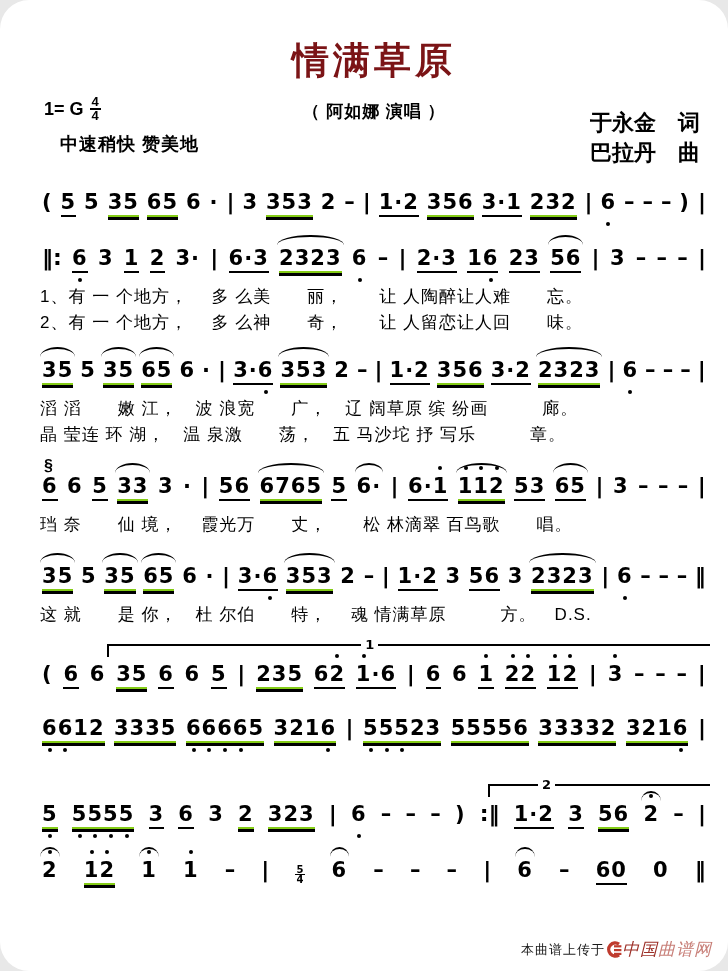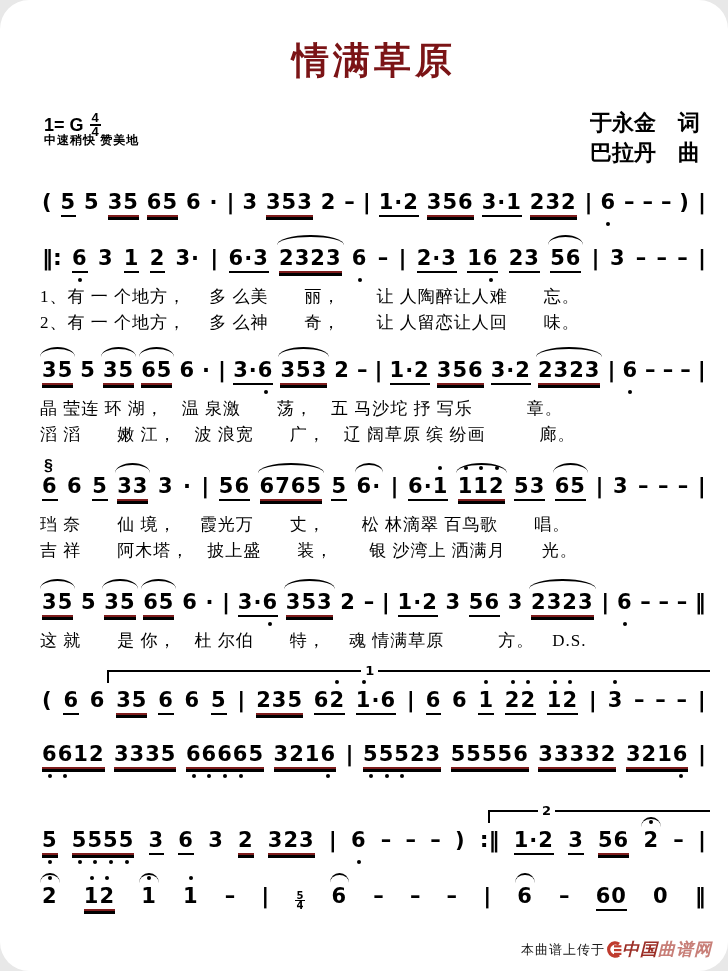--- a/index.html
+++ b/index.html
@@ -4,87 +4,88 @@
 <style>
   html,body{margin:0;padding:0;background:#e8e8e8;}
   .sheet{position:relative;width:728px;height:971px;background:#ffffff;margin:0 auto;overflow:hidden;
          font-family:"Liberation Sans",sans-serif;color:#000;border-radius:29px;}
   .content{position:absolute;left:40px;right:20px;top:0;}
 
   
   .title{margin-top:36px;text-align:center;font-family:"Liberation Sans",sans-serif;
          font-size:37px;font-weight:bold;letter-spacing:4px;}
   .header{position:relative;height:72px;margin-top:2px;font-weight:bold;}
-  .keysig{position:absolute;left:4px;top:24px;font-size:18px;display:flex;align-items:center;gap:6px;}
+  .keysig{position:absolute;left:4px;top:8px;font-size:18px;display:flex;align-items:center;gap:6px;}
   .frac{display:inline-flex;flex-direction:column;font-size:13px;line-height:12px;text-align:center;}
   .frac .top{border-bottom:2px solid #000;padding:0 2px;}
   .subtitle{position:absolute;left:0;right:0;top:12px;text-align:center;font-size:17px;letter-spacing:1px;}
   .credits{position:absolute;right:8px;top:20px;text-align:left;font-size:22px;line-height:30px;}
-  .tempo{position:absolute;left:4px;top:44px;font-size:12px;letter-spacing:1px;}
+  .tempo{position:absolute;left:20px;top:44px;font-size:18px;letter-spacing:1px;}
 
   
   #score{margin-top:4px;}
   .score-line{position:relative;}
   #score .score-line:nth-child(1){margin-top:16px;}
   #score .score-line:nth-child(2){margin-top:4px;}
   #score .score-line:nth-child(3){margin-top:8px;}
   #score .score-line:nth-child(4){margin-top:12px;}
   #score .score-line:nth-child(5){margin-top:12px;}
   #score .score-line:nth-child(6){margin-top:20px;}
   #score .score-line:nth-child(7){margin-top:2px;}
   #score .score-line:nth-child(8){margin-top:34px;}
   #score .score-line:nth-child(9){margin-top:4px;}
 
   .mline{display:flex;justify-content:space-between;align-items:baseline;
          font-family:"DejaVu Sans",sans-serif;font-weight:bold;font-size:21px;
          padding:13px 2px 11px;}
   .tok{position:relative;letter-spacing:1px;white-space:nowrap;}
   .tok.u1{border-bottom:2px solid #000;padding-bottom:1px;}
-  .tok.u2{border-bottom:2px solid #7f1d1d;padding-bottom:1px;box-shadow:0 3px 0 #000;}
+  .tok.u2{border-bottom:2px solid #84cc16;padding-bottom:1px;box-shadow:0 3px 0 #000;}
   .ch{position:relative;display:inline-block;}
   .dot{position:absolute;left:50%;margin-left:-2px;width:4px;height:4px;background:#000;border-radius:50%;}
   .dot.above{top:-8px;}
   .dot.below{bottom:-12px;}
   .tok.slur::before{content:"";position:absolute;left:-2px;right:-2px;top:-11px;height:8px;
                     border-top:2px solid #000;border-radius:50% 50% 0 0 / 100% 100% 0 0;}
   .tok.bar{font-size:22px;letter-spacing:0;}
   .tok.dash{letter-spacing:0;}
   .tok.meter{display:inline-flex;flex-direction:column;font-size:10px;line-height:9px;
              text-align:center;vertical-align:middle;transform:translateY(-4px);}
   .tok.meter .top{border-bottom:1px solid #000;padding:0 1px;}
   .segno{position:absolute;left:4px;top:-3px;font-size:16px;font-weight:bold;}
   .volta{position:absolute;height:11px;border-top:2px solid #000;border-left:2px solid #000;top:-4px;}
   .volta .vlabel{position:absolute;top:-9px;background:#fff;padding:0 4px;
                  font-size:13px;font-weight:bold;font-family:"DejaVu Sans",sans-serif;}
   .lyric{font-size:17px;line-height:26px;white-space:pre;letter-spacing:1px;
-         font-family:Liberation Serif, serif;}
+         font-family:Liberation Sans, sans-serif;}
 
   
   .footer{position:absolute;right:16px;bottom:10px;display:flex;align-items:center;gap:0;}
   .footer .pre{font-size:13px;color:#1a1a1a;letter-spacing:1px;}
-  .brand{font-family:"Liberation Serif",serif;font-style:italic;font-weight:bold;font-size:17px;letter-spacing:1px;}
+  .brand{font-family:"Liberation Serif",serif;font-style:italic;font-weight:normal;font-size:17px;letter-spacing:1px;}
   .brand .strong{color:#9c2f27;}
   .brand .light{color:#c87f78;}
 </style>
 </head>
 <body>
 
 <div class="sheet">
   <div class="content">
 
     <div class="title" style="color:#7b1416;">情满草原</div>
 
     <div class="header">
       <div class="keysig">
         <span>1= G</span>
         <span class="frac">
           <span class="top">4</span>
           <span>4</span>
         </span>
       </div>
+      <div class="subtitle">（ 阿如娜 演唱 ）</div>
       <div class="credits">
         <div>于永金　词</div>
         <div>巴拉丹　曲</div>
       </div>
       <div class="tempo">中速稍快  赞美地</div>
     </div>
 
     <div id="score">
         <div class="score-line">
           <div class="mline">
@@ -160,22 +161,22 @@
             <span class="tok u2"><span class="ch">3</span><span class="ch">5</span><span class="ch">6</span></span>
             <span class="tok u1"><span class="ch">3</span><span class="ch">·</span><span class="ch">2</span></span>
             <span class="tok u2 slur"><span class="ch">2</span><span class="ch">3</span><span class="ch">2</span><span class="ch">3</span></span>
             <span class="tok bar">|</span>
             <span class="tok"><span class="ch">6<span class="dot below"></span></span></span>
             <span class="tok dash">–</span>
             <span class="tok dash">–</span>
             <span class="tok dash">–</span>
             <span class="tok bar">|</span>
           </div>
+          <div class="lyric">滔 滔　　嫩 江，　波 浪宽　　广，　辽 阔草原 缤 纷画　　　廊。</div>
           <div class="lyric">晶 莹连 环 湖，　温 泉激　　荡，　五 马沙坨 抒 写乐　　　章。</div>
-          <div class="lyric">滔 滔　　嫩 江，　波 浪宽　　广，　辽 阔草原 缤 纷画　　　廊。</div>
         </div>
         <div class="score-line">
           <span class="segno">§</span>
           <div class="mline">
             <span class="tok u1"><span class="ch">6</span></span>
             <span class="tok"><span class="ch">6</span></span>
             <span class="tok u1"><span class="ch">5</span></span>
             <span class="tok u2 slur"><span class="ch">3</span><span class="ch">3</span></span>
             <span class="tok"><span class="ch">3</span></span>
             <span class="tok"><span class="ch">·</span></span>
@@ -190,21 +191,20 @@
             <span class="tok u1"><span class="ch">5</span><span class="ch">3</span></span>
             <span class="tok u1 slur"><span class="ch">6</span><span class="ch">5</span></span>
             <span class="tok bar">|</span>
             <span class="tok"><span class="ch">3</span></span>
             <span class="tok dash">–</span>
             <span class="tok dash">–</span>
             <span class="tok dash">–</span>
             <span class="tok bar">|</span>
           </div>
           <div class="lyric">珰 奈　　仙 境，　 霞光万　　丈，　　松 林滴翠 百鸟歌　　唱。</div>
-          <div class="lyric">吉 祥　　阿木塔，　披上盛　　装，　　银 沙湾上 洒满月　　光。</div>
         </div>
         <div class="score-line">
           <div class="mline">
             <span class="tok u2 slur"><span class="ch">3</span><span class="ch">5</span></span>
             <span class="tok"><span class="ch">5</span></span>
             <span class="tok u2 slur"><span class="ch">3</span><span class="ch">5</span></span>
             <span class="tok u2 slur"><span class="ch">6</span><span class="ch">5</span></span>
             <span class="tok"><span class="ch">6</span></span>
             <span class="tok"><span class="ch">·</span></span>
             <span class="tok bar">|</span>

